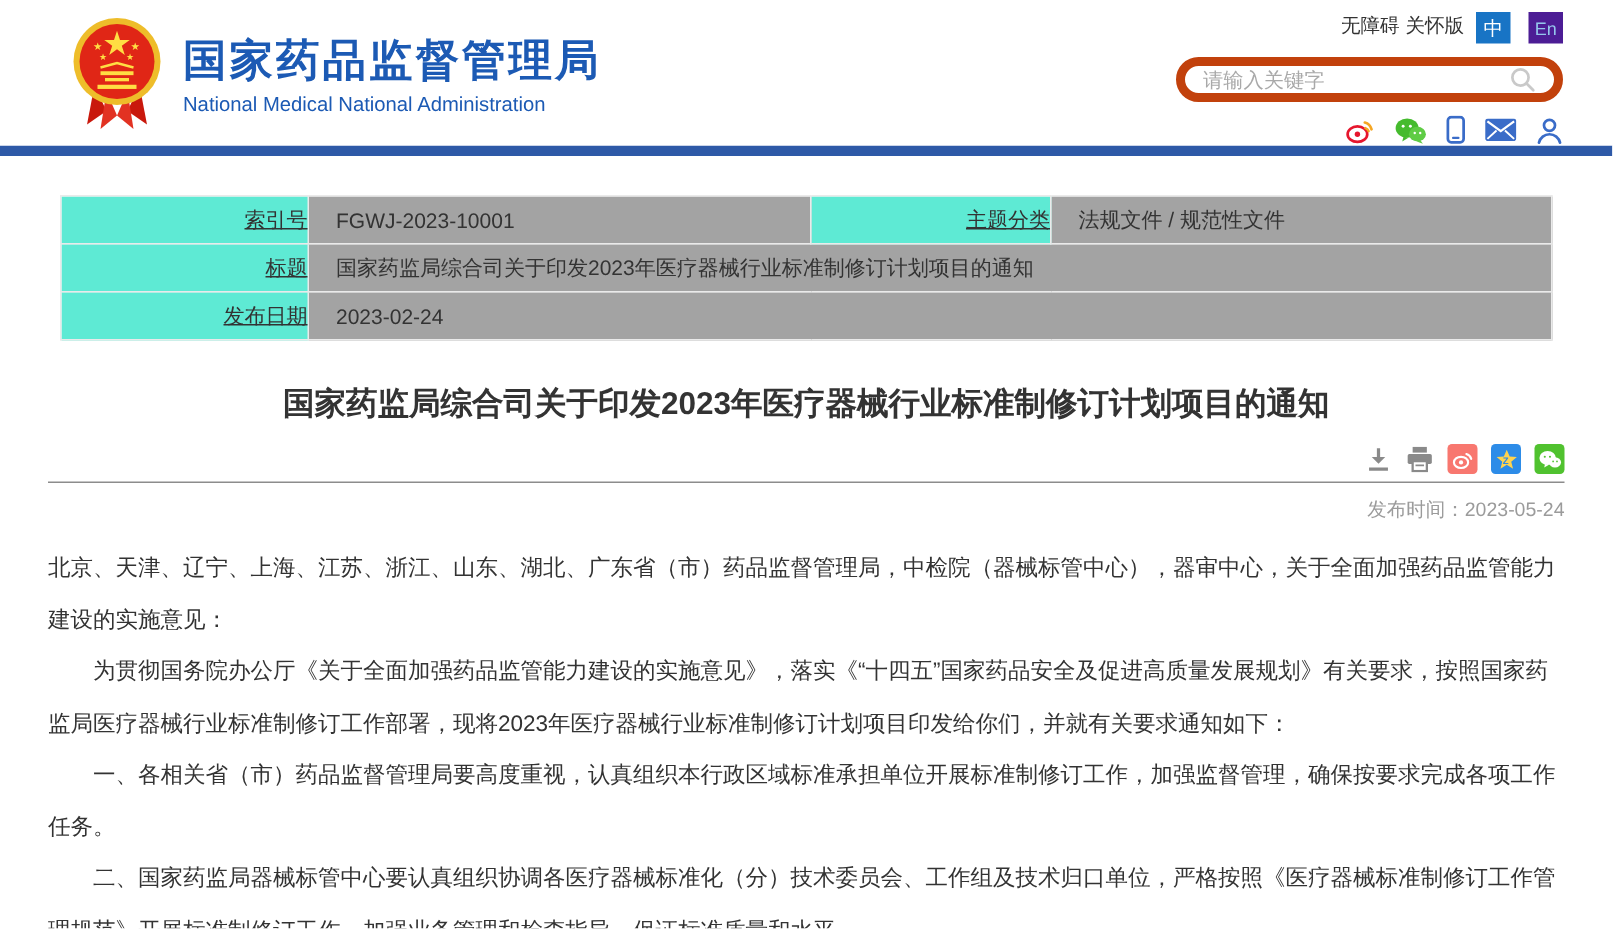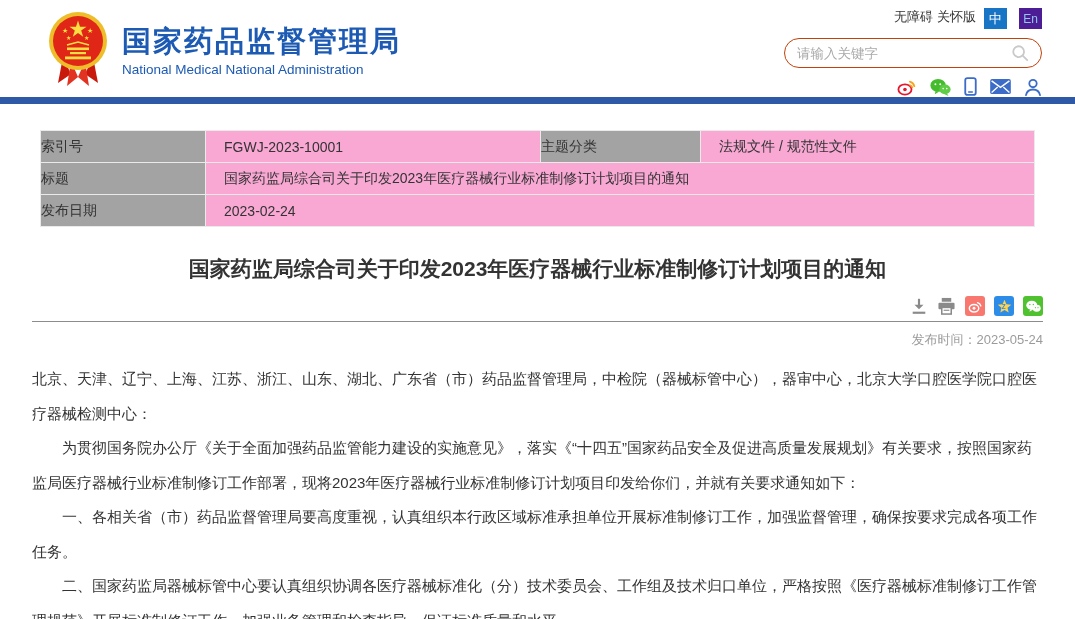--- a/index.html
+++ b/index.html
@@ -15,35 +15,35 @@
   .brand-text .cn { font-size:29px; font-weight:bold; color:#1c5ab4; letter-spacing:2px; line-height:36px; }
   .brand-text .en { font-size:13.5px; color:#1c5ab4; margin-top:3px; }
   .header-right { position:absolute; right:33px; top:8px; width:258px; }
   .top-links { display:flex; justify-content:flex-end; align-items:flex-start; gap:4px; font-size:13px; color:#333; }
   .top-link { cursor:pointer; }
   .lang-toggle { display:flex; margin-left:4px; }
   .lang-zh { width:23px; height:21px; background:#1874c5; color:#fff; font-size:13px;
              display:flex; align-items:center; justify-content:center; cursor:pointer; }
   .lang-en { width:23px; height:21px; background:#4c1d95; color:#94c6ec; font-size:12px;
              display:flex; align-items:center; justify-content:center; cursor:pointer;margin-left:12px; }
-  .search-box { margin-top:9px; height:30px; border:1px solid #c2410c; border-radius:16px;
+  .search-box { margin-top:9px; height:30px; border:6px solid #c2410c; border-radius:16px;
                 display:flex; align-items:center; padding:0 12px; background:#fff; }
   .search-box input { flex:1; border:none; outline:none; font-size:13.5px; color:#333;
                       font-family:"Liberation Sans","DejaVu Sans",sans-serif; background:transparent; }
   .search-box input::placeholder { color:#a9a9a9; }
   .search-btn { width:18px; height:18px; cursor:pointer; flex:none; }
   .social-row { margin-top:9px; display:flex; justify-content:flex-end; align-items:center; gap:13px; }
   .social-row svg { display:block; cursor:pointer; }
   .blue-bar { height:7px; background:#2e59a7; }
   
   .content { padding:0 32px; }
   .meta-table { width:calc(100% - 16px); margin:26px 8px 0 8px; border-collapse:collapse; table-layout:fixed; font-size:14px; }
   .meta-table td { border:1px solid #eaeaea; height:32px; }
-  .meta-table .lbl { background:#a3a3a3; text-align:left; color:#333; }
-  .meta-table .val { background:#f9a8d4; padding-left:18px; color:#333; }
+  .meta-table .lbl { background:#5eead4; text-align:right; color:#333;text-decoration:underline; }
+  .meta-table .val { background:#a3a3a3; padding-left:18px; color:#333; }
   .doc-title { margin-top:28px; text-align:center; font-size:21px; font-weight:600; color:#333; }
   .doc-number { margin-top:15px; text-align:center; font-size:15px; color:#555; }
   .toolbar { margin-top:13px; display:flex; justify-content:flex-end; align-items:center; gap:9px; }
   .toolbar .tool { cursor:pointer; display:block; }
   .share-sq { width:20px; height:20px; border-radius:3px; display:flex; align-items:center; justify-content:center; cursor:pointer; }
   .divider { border:none; border-top:1px solid #8c8c8c; margin-top:5px; }
   .publish-time { margin-top:9px; text-align:right; font-size:13px; color:#9b9b9b; }
   .doc-body { margin-top:13px; font-size:15px; line-height:34.5px; color:#333; }
   .doc-body p { text-indent:2em; }
   .doc-body p.no-indent { text-indent:0; }
@@ -198,21 +198,21 @@
           <circle cx="20.8" cy="13" r="1" fill="#50c22f"></circle>
         </svg>
       </span>
     </div>
 
     <hr class="divider">
 
     <div class="publish-time">发布时间：2023-05-24</div>
 
     <div class="doc-body">
-      <p class="no-indent">北京、天津、辽宁、上海、江苏、浙江、山东、湖北、广东省（市）药品监督管理局，中检院（器械标管中心），器审中心，北京大学口腔医学院口腔医疗器械检测中心：</p>
+      <p class="no-indent">北京、天津、辽宁、上海、江苏、浙江、山东、湖北、广东省（市）药品监督管理局，中检院（器械标管中心），器审中心，关于全面加强药品监管能力建设的实施意见：</p>
       <p>为贯彻国务院办公厅《关于全面加强药品监管能力建设的实施意见》，落实《“十四五”国家药品安全及促进高质量发展规划》有关要求，按照国家药监局医疗器械行业标准制修订工作部署，现将2023年医疗器械行业标准制修订计划项目印发给你们，并就有关要求通知如下：</p>
       <p>一、各相关省（市）药品监督管理局要高度重视，认真组织本行政区域标准承担单位开展标准制修订工作，加强监督管理，确保按要求完成各项工作任务。</p>
       <p>二、国家药监局器械标管中心要认真组织协调各医疗器械标准化（分）技术委员会、工作组及技术归口单位，严格按照《医疗器械标准制修订工作管理规范》开展标准制修订工作，加强业务管理和检查指导，保证标准质量和水平。</p>
 
     </div>
 
   </div>
 </div>
 
 </body></html>

